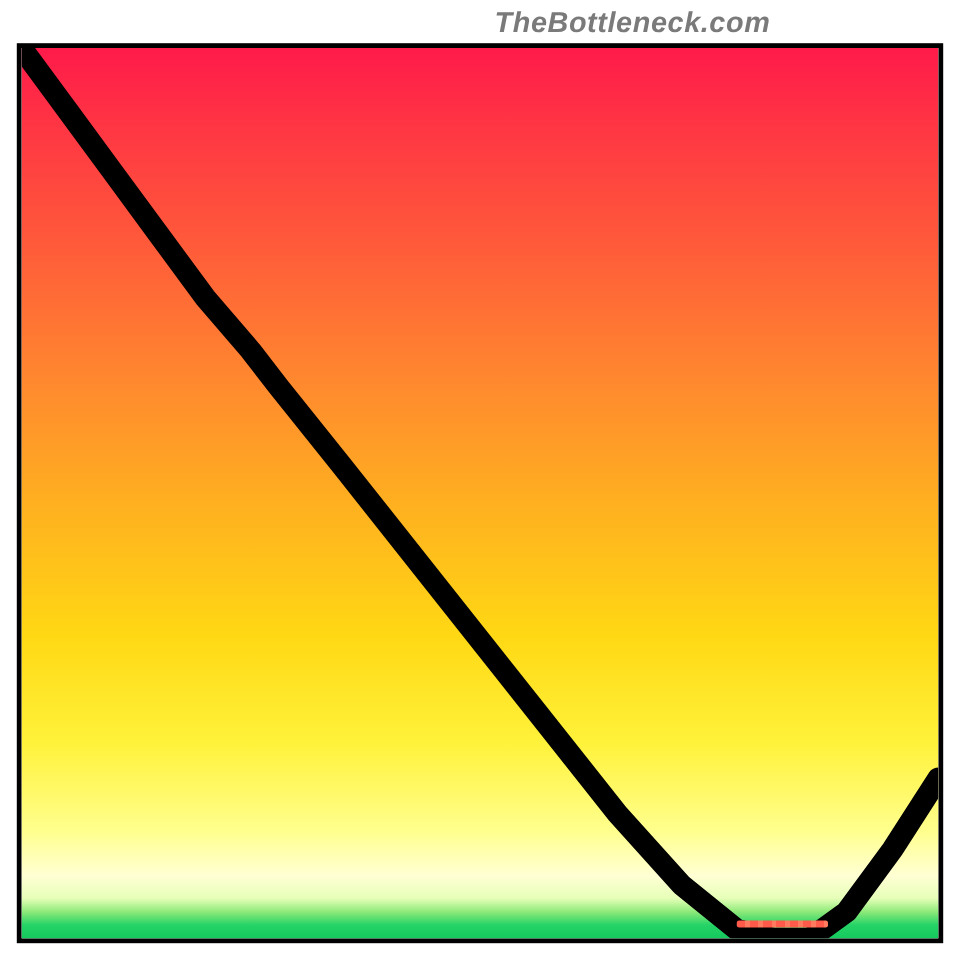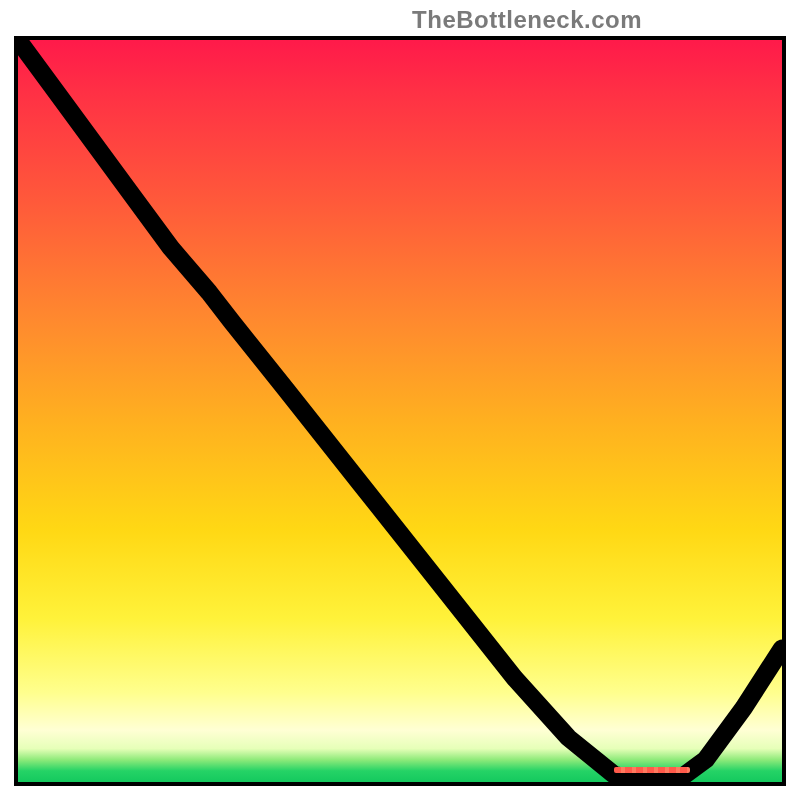--- a/index.html
+++ b/index.html
@@ -8,20 +8,21 @@
     width: 800px;
     height: 800px;
     background: #ffffff;
     font-family: Arial, Helvetica, sans-serif;
     overflow: hidden;
   }
   .chart-wrap {
     position: relative;
     width: 656px;
     height: 800px;
+    font-style: italic;
   }
   .watermark {
     position: absolute;
     top: 6px;
     right: 14px;
     font-size: 24px;
     font-weight: bold;
     color: #7a7a7a;
     letter-spacing: 0.5px;
     user-select: none;

